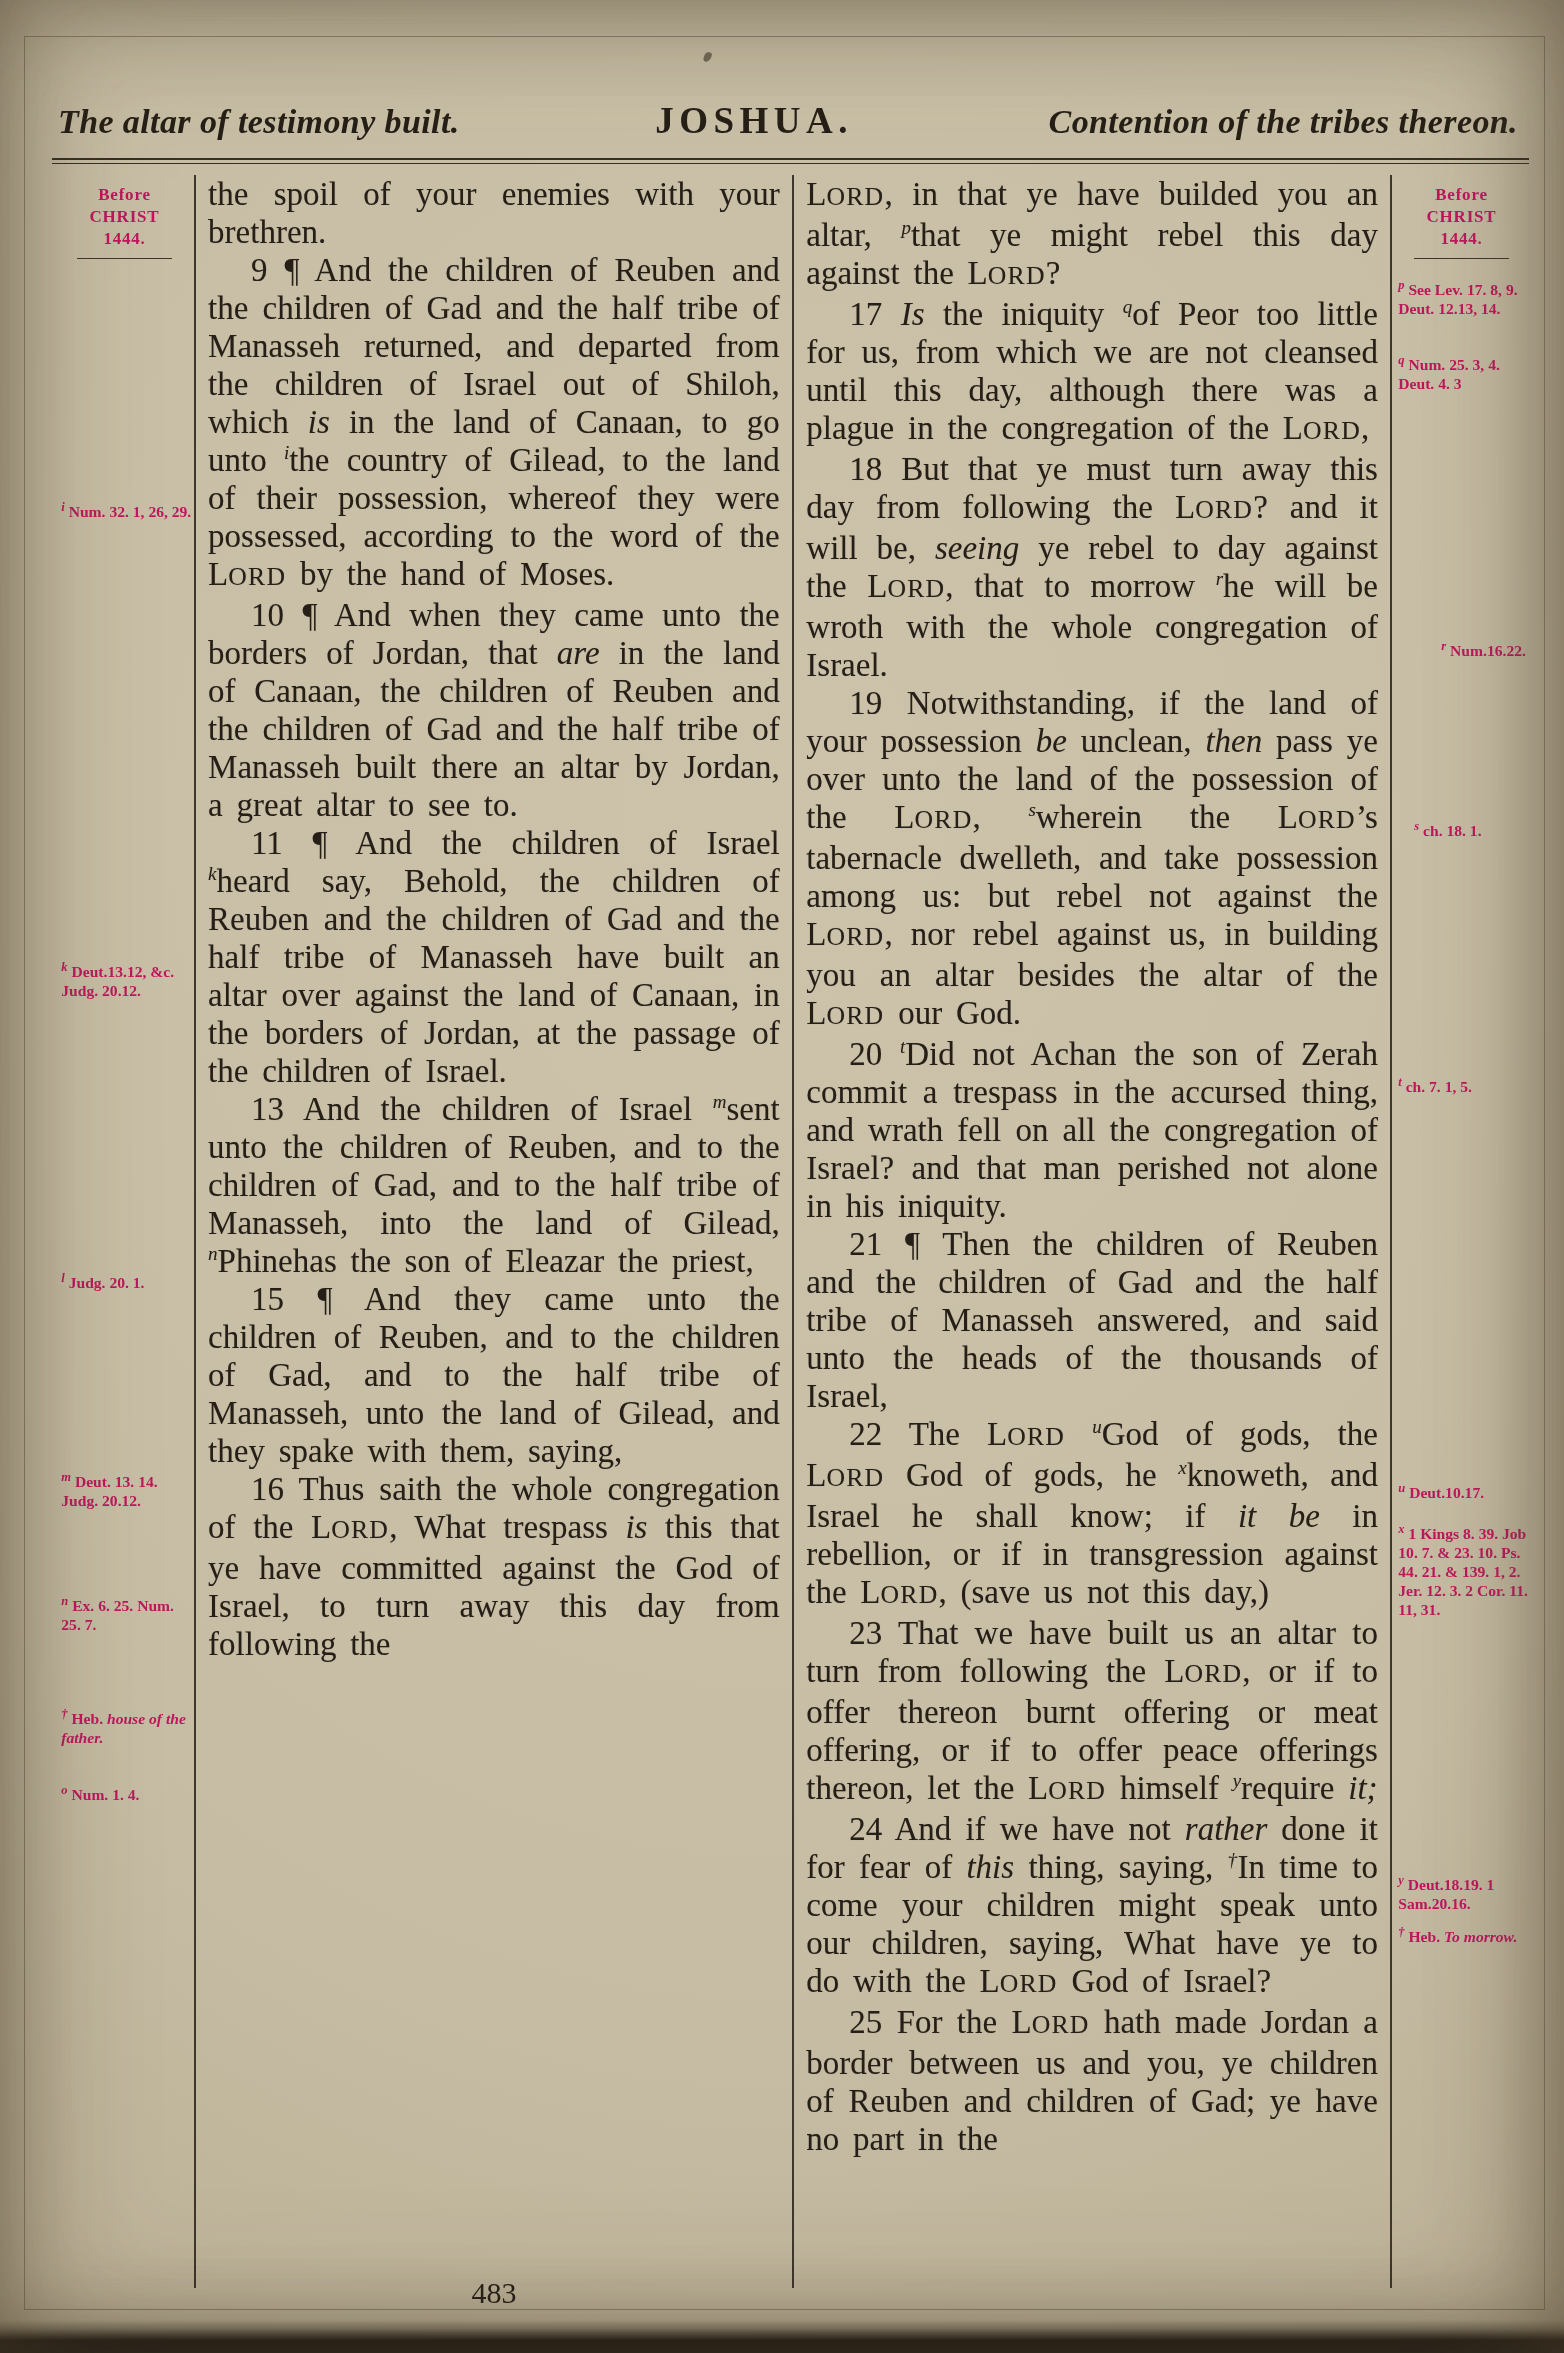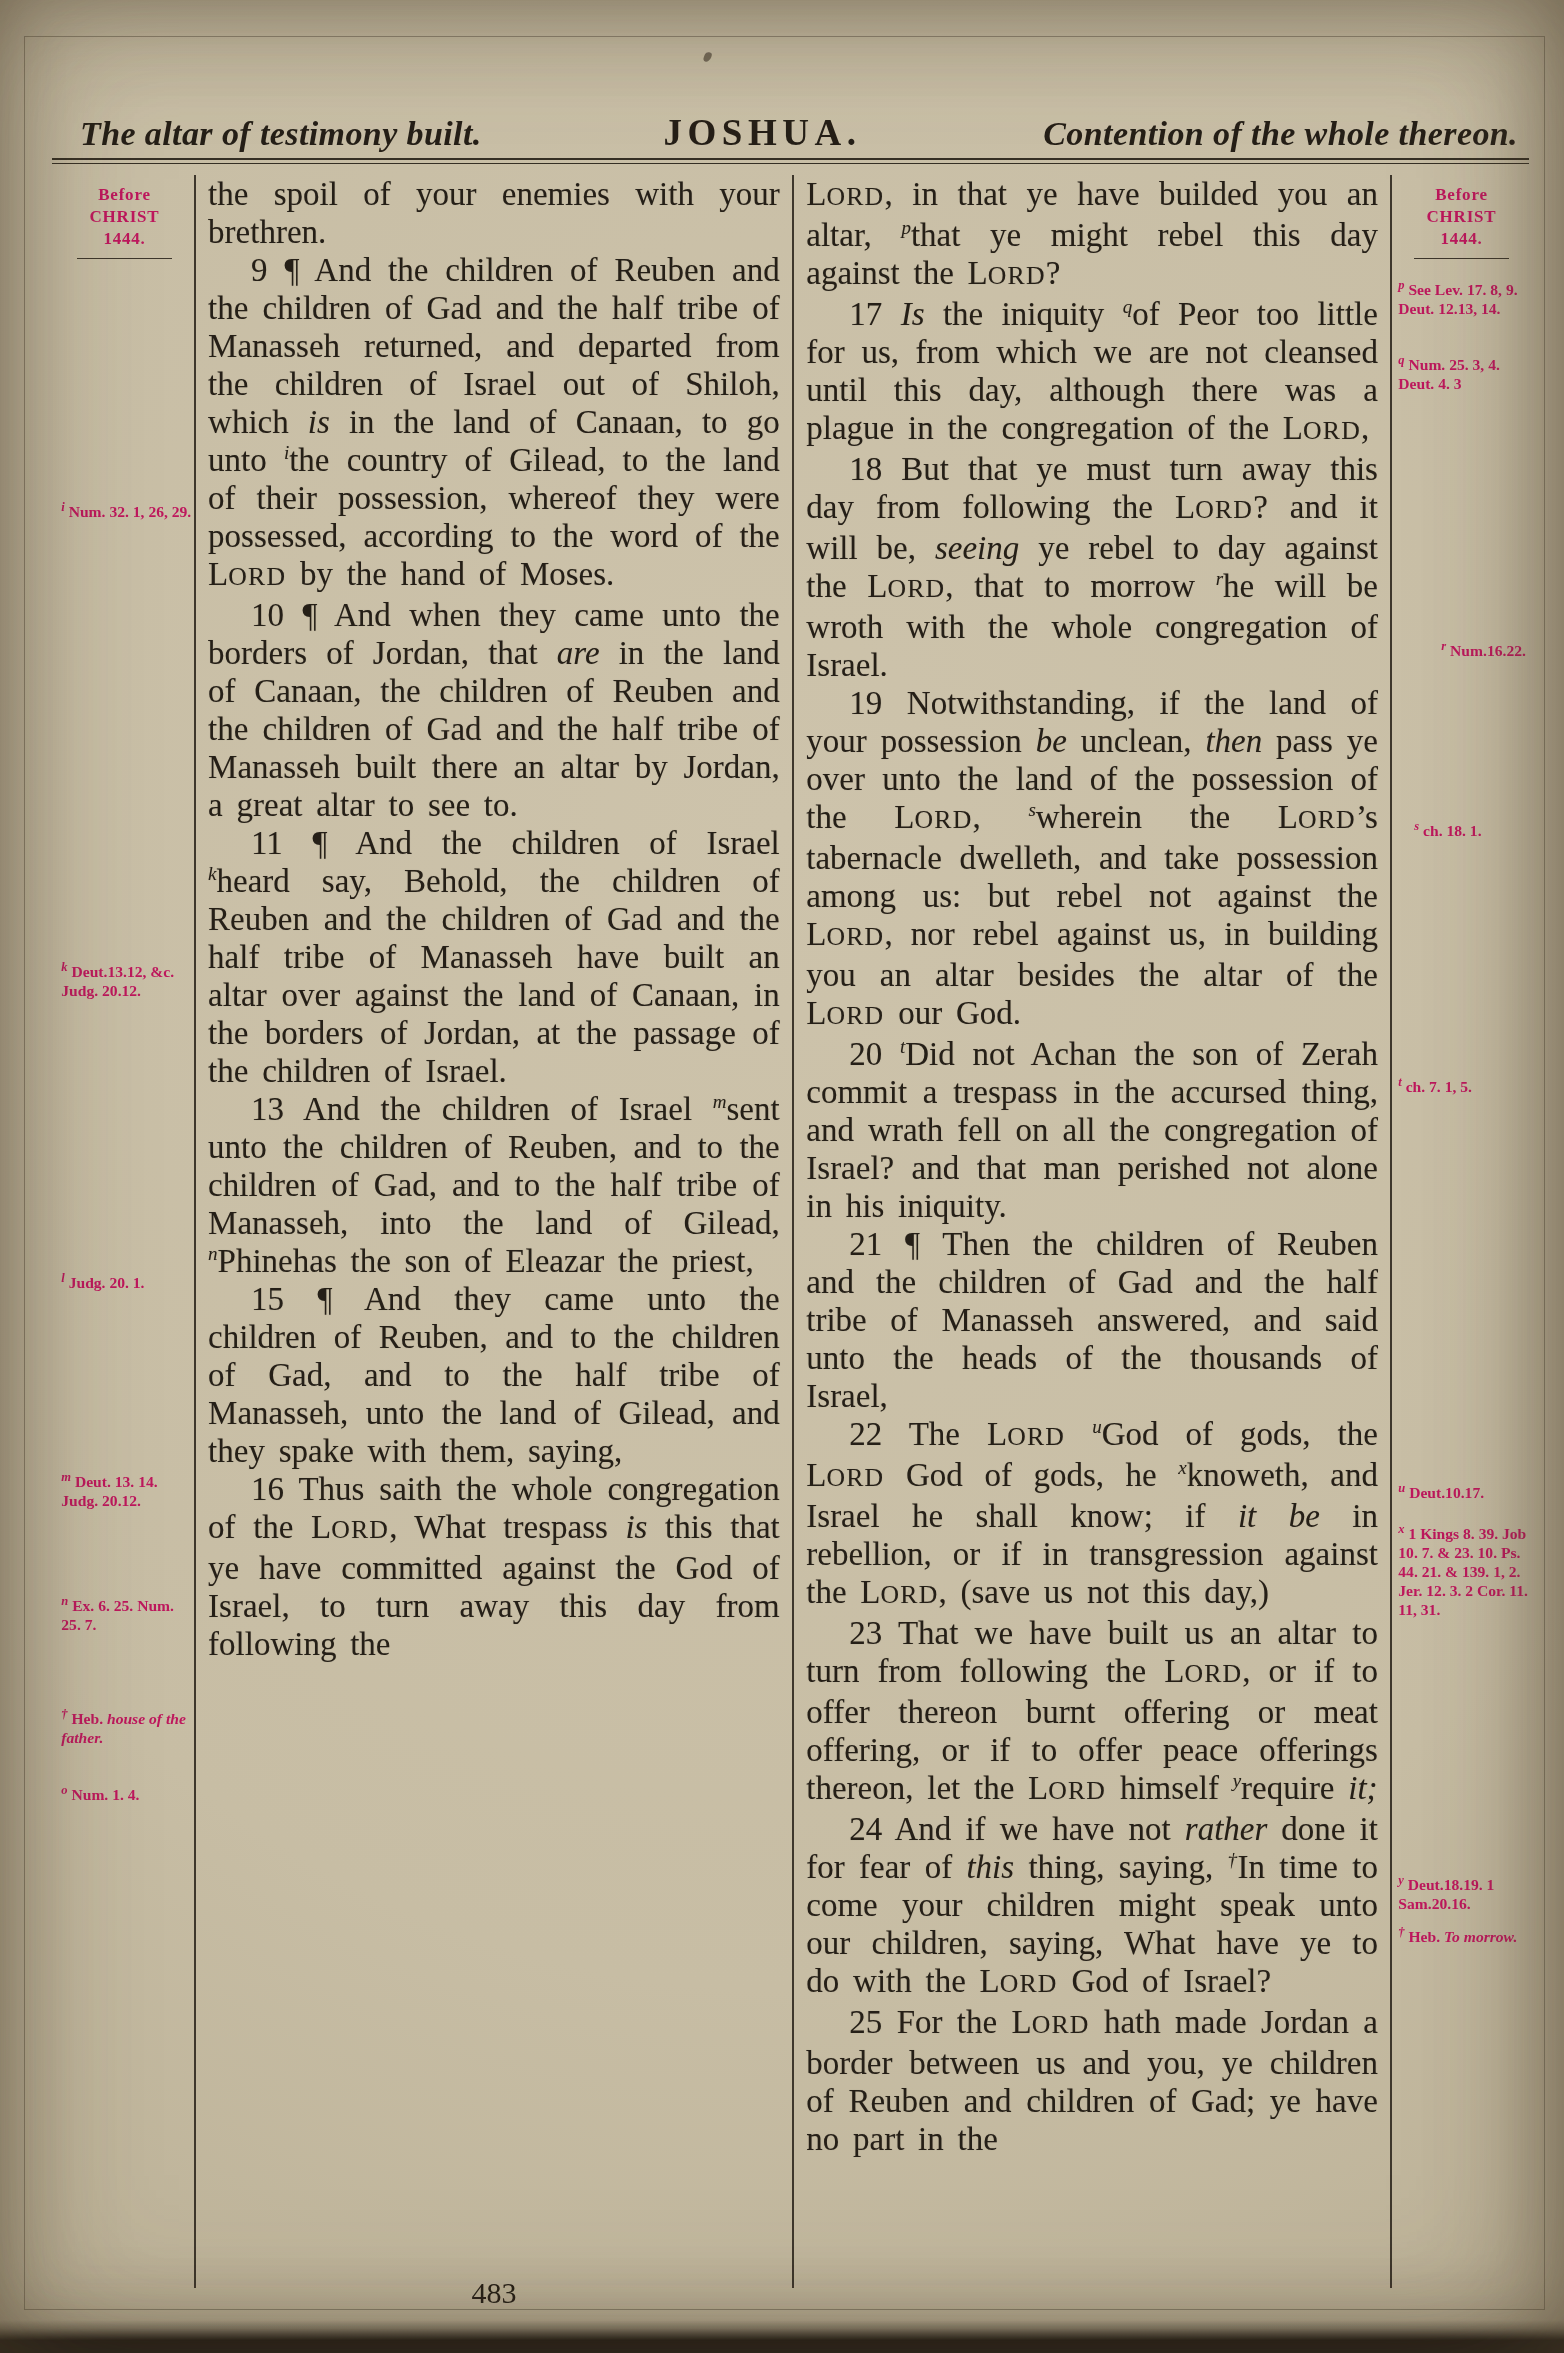--- a/index.html
+++ b/index.html
@@ -9,22 +9,22 @@
     font-family:"Liberation Serif", serif;
     color:#251f17;
     background: radial-gradient(120% 90% at 50% 35%, #cdc3ab 0%, #c7bda4 55%, #b5aa8f 100%);
   }
   .scan { position:absolute; inset:0; }
   .frame {
     position:absolute; left:23.5px; top:36px; right:20.3px; bottom:44px;
     border:0.8px solid rgba(74,64,48,.45); pointer-events:none;
   }
   .running-head {
-    position:absolute; left:58px; right:47px; top:111px;
-    display:flex; justify-content:space-between; align-items:baseline;margin-left:22px;
+    position:absolute; left:58px; right:47px; top:99px;
+    display:flex; justify-content:space-between; align-items:baseline;
   }
   .rh-side { font-style:italic; font-weight:bold; font-size:34px; letter-spacing:0.4px; }
   .rh-center { font-weight:bold; font-size:37px; letter-spacing:5.5px; }
   .double-rule {
     position:absolute; left:52px; right:36px; top:158px; height:6.3px;
     border-top:2.3px solid #36302        5;
     border-top:2.3px solid #363025; border-bottom:0.8px solid #363025;
   }
   .content { position:absolute; left:55px; right:34px; top:175px; height:2113px; display:flex; }
   .vrule { width:1.6px; background:#3e372c; }
@@ -63,21 +63,21 @@
 </head>
 <body>
 
 <div class="scan">
   <div class="frame"></div>
   <div class="speck"></div>
 
   <header class="running-head">
     <span class="rh-side">The altar of testimony built.</span>
     <span class="rh-center">JOSHUA.</span>
-    <span class="rh-side">Contention of the whole thereon.</span>
+    <span class="rh-side">Contention of the tribes thereon.</span>
   </header>
 
   <div class="double-rule"></div>
 
   <main class="content">
     <aside class="notes" id="left-notes">
       <div class="bc">
         <div>Before</div>
         <div>CHRIST</div>
         <div>1444.</div>

